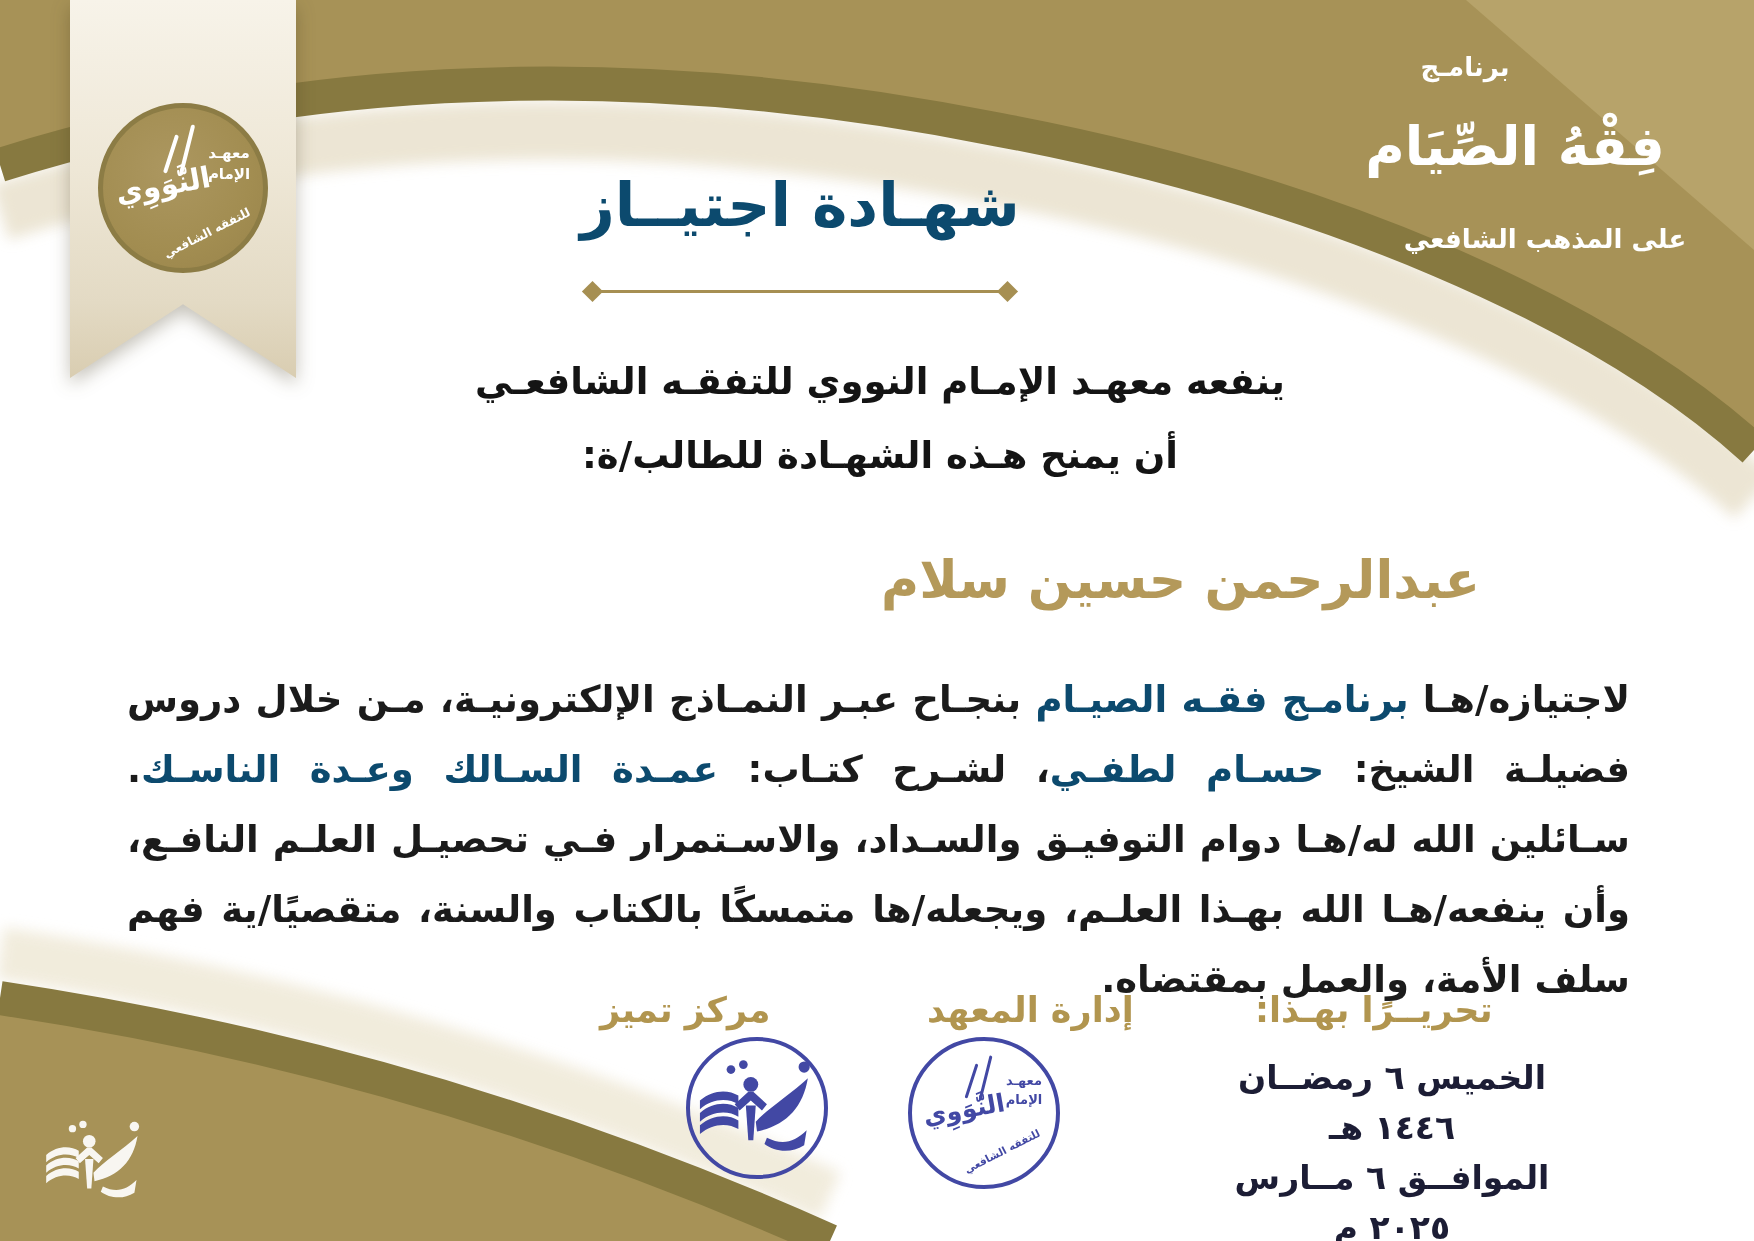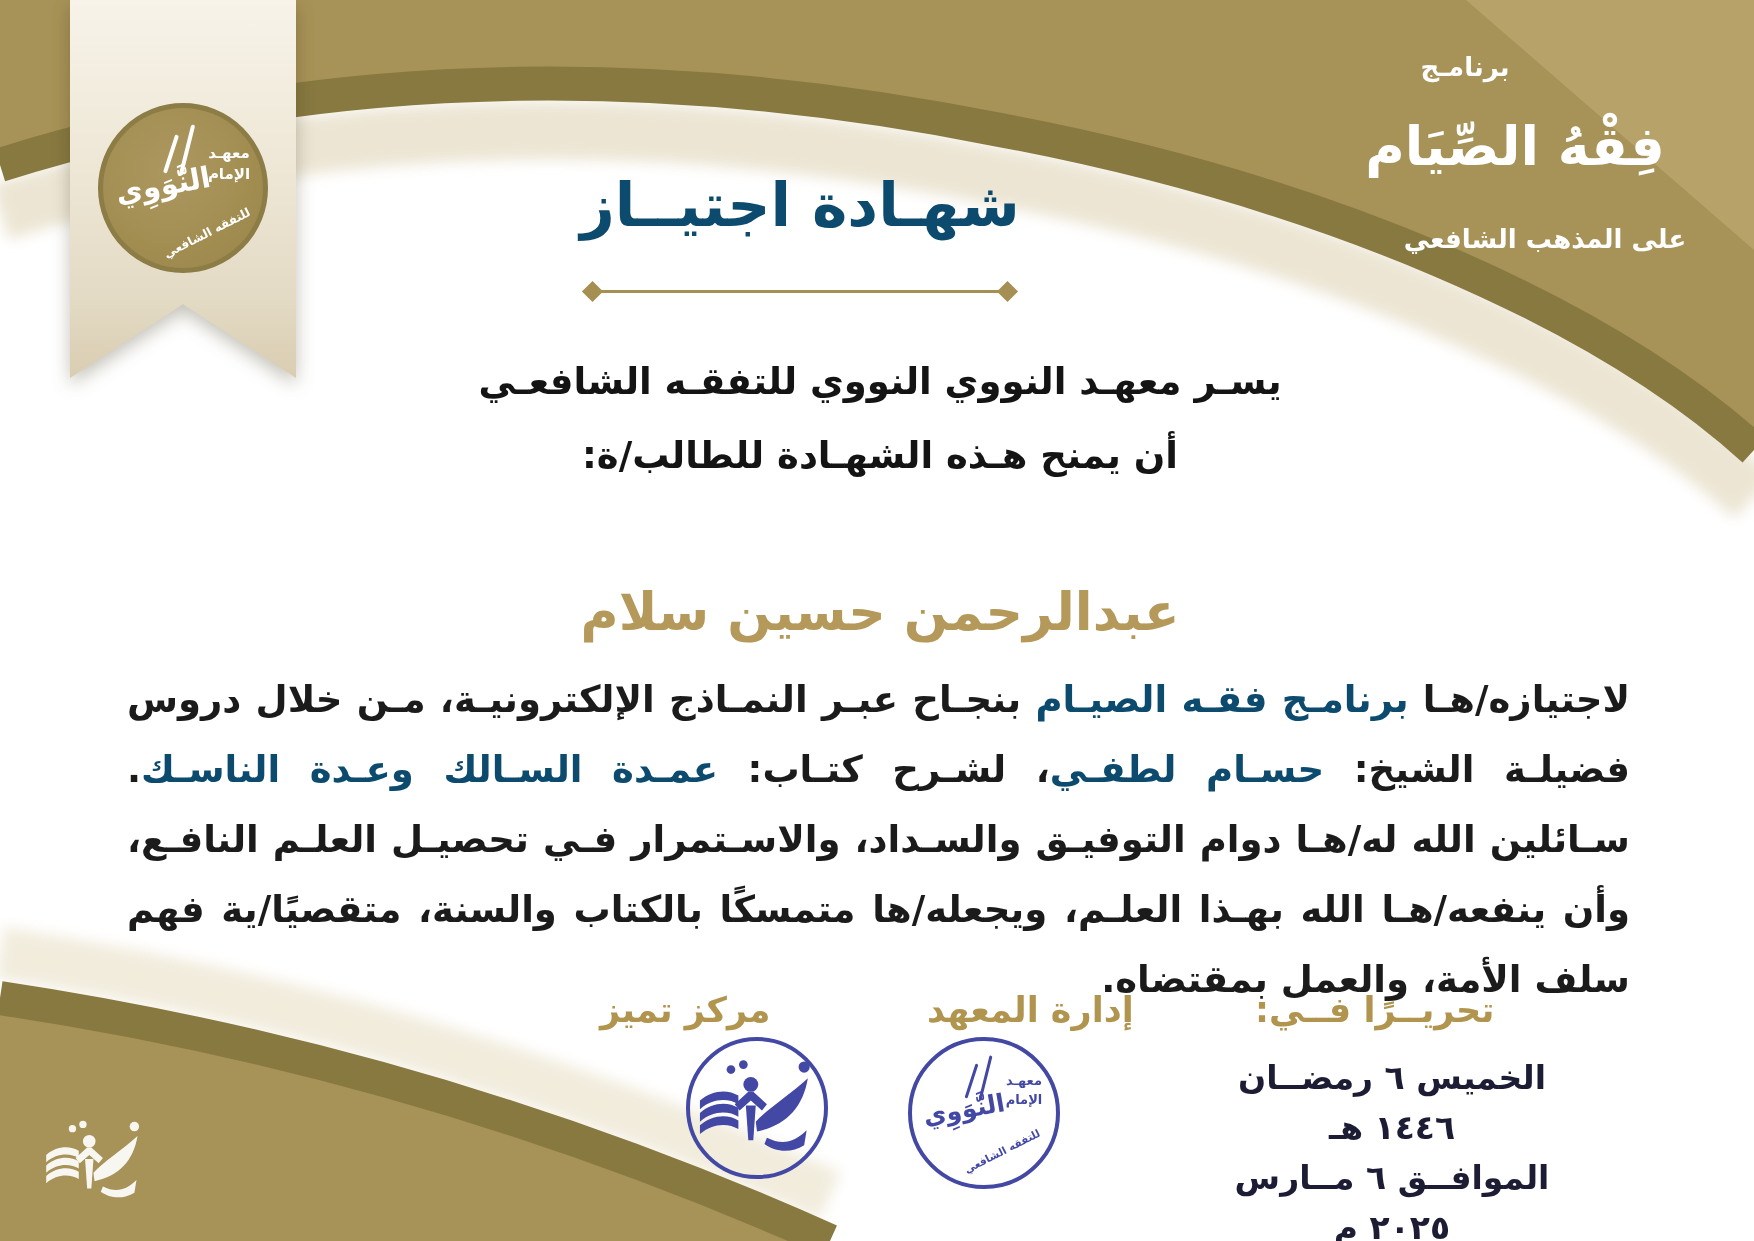--- a/index.html
+++ b/index.html
@@ -40,21 +40,21 @@
   .prog-tag{left:1395px;top:224px;width:300px;font-size:26px;font-weight:bold;}
 
   
   .title{left:500px;top:170px;width:600px;text-align:center;font-size:60px;font-weight:bold;
     color:#0c4a6e;z-index:2;}
   .divider{left:585px;top:282px;width:430px;height:18px;display:flex;align-items:center;z-index:2;}
   .divider .line{flex:1;height:3px;background:#a68f52;}
   .divider .dia{width:15px;height:15px;background:#a68f52;transform:rotate(45deg);}
   .intro{left:280px;top:345px;width:1200px;text-align:center;font-size:37px;font-weight:bold;
     line-height:74px;color:#141414;z-index:2;}
-  .student{left:280px;top:582px;width:1200px;text-align:center;font-size:52px;font-weight:bold;
+  .student{left:280px;top:550px;width:1200px;text-align:right;font-size:52px;font-weight:bold;
     color:#b4995a;z-index:2;}
   .para{left:127px;top:628px;width:1503px;font-size:37px;font-weight:bold;line-height:70px;
     color:#1b1b1b;text-align:justify;z-index:2;}
   .para .gold{color:#0c4a6e;}
 
   
   .sig-label{font-size:35px;font-weight:bold;color:#b1954f;text-align:left;z-index:2;}
   .lbl-tamayoz{left:600px;top:990px;width:300px;}
   .lbl-admin{left:927px;top:990px;width:300px;}
   .lbl-date{left:1255px;top:990px;width:300px;}
@@ -137,31 +137,31 @@
 
 <div class="abs title">شهـادة اجتيــاز</div>
 
 <div class="abs divider">
   <div class="dia"></div>
   <div class="line"></div>
   <div class="dia"></div>
 </div>
 
 <div class="abs intro">
-  <div>يسـر معهـد النووي النووي للتفقـه الشافعـي</div>
+  <div>ينفعه معهـد الإمـام النووي للتفقـه الشافعـي</div>
   <div>أن يمنح هـذه الشهـادة للطالب/ة:</div>
 </div>
 
 <div class="abs student">عبدالرحمن حسين سلام</div>
 
 <p class="abs para"><span>لاجتيازه/هـا </span><span class="gold">برنامـج فقـه الصيـام</span><span> بنجـاح عبـر النمـاذج الإلكترونيـة، مـن خلال دروس فضيلـة الشيخ: </span><span class="gold">حسـام لطفـي</span><span>، لشـرح كتـاب: </span><span class="gold">عمـدة السـالك وعـدة الناسـك</span><span>. سـائلين الله له/هـا دوام التوفيـق والسـداد، والاسـتمرار فـي تحصيـل العلـم النافـع، وأن ينفعه/هـا الله بهـذا العلـم، ويجعله/ها متمسكًا بالكتاب والسنة، متقصيًا/ية فهم سلف الأمة، والعمل بمقتضاه.</span></p>
 
 <div class="abs sig-label lbl-tamayoz">مركز تميز</div>
 <div class="abs sig-label lbl-admin">إدارة المعهد</div>
-<div class="abs sig-label lbl-date">تحريــرًا فــي:</div>
+<div class="abs sig-label lbl-date">تحريــرًا بهـذا:</div>
 
 <div class="abs dates">
   <div>الخميس ٦ رمضــان ١٤٤٦ هـ</div>
   <div>الموافــق ٦ مــارس ٢٠٢٥ م</div>
 </div>
 
 <div class="stamp stamp-tamayoz">
   <svg width="134" height="134" viewBox="-4 -6 108 100">
     <use href="#tamayoz-mark" fill="#4248a4"></use>
   </svg>

